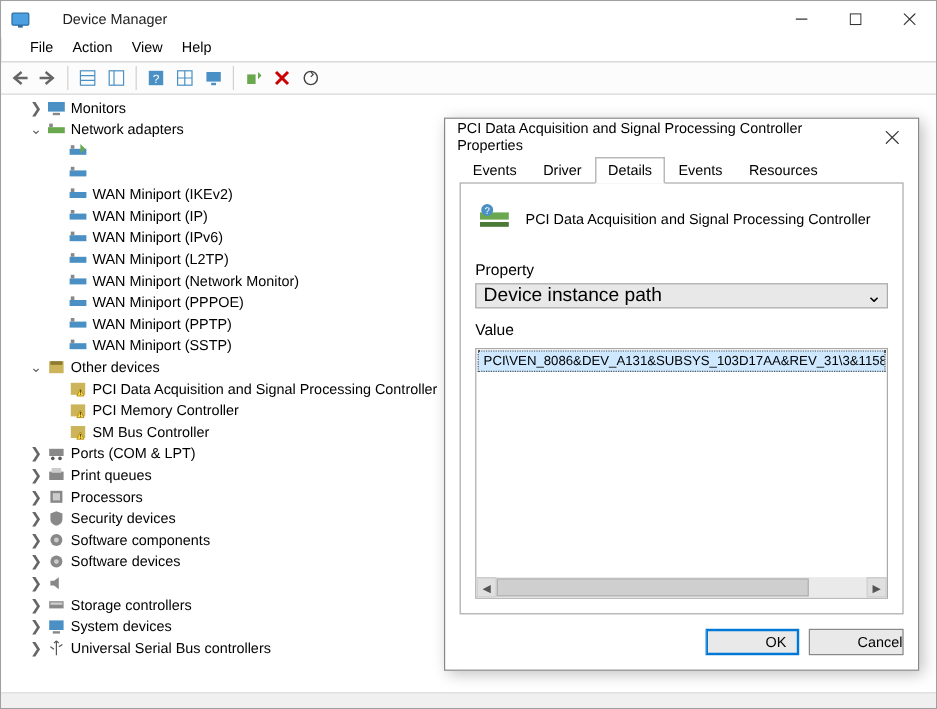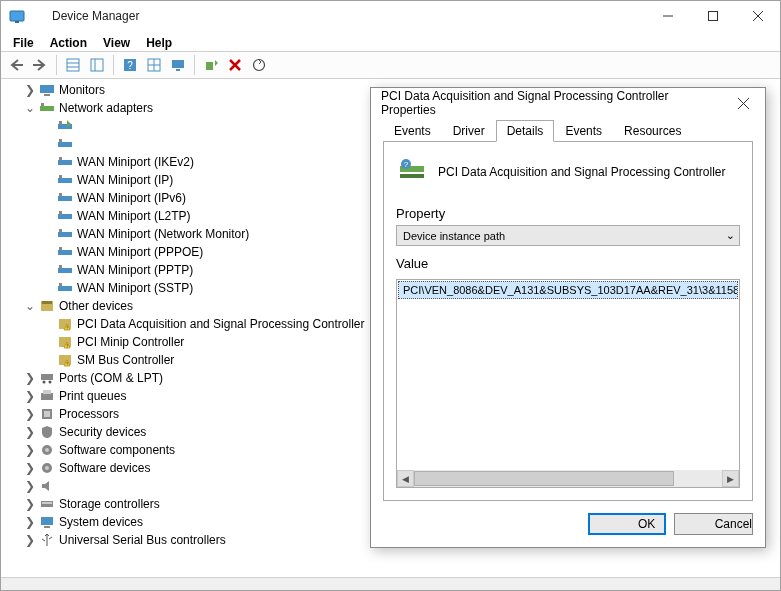--- a/index.html
+++ b/index.html
@@ -12,47 +12,47 @@
     overflow: hidden;
     position: relative;
     color:#000;
   }
   .window { position:absolute; left:0; top:0; width:781px; height:591px; border:1px solid #a0a0a0; background:#fff; display:flex; flex-direction:column;}
   .titlebar { height:30px; display:flex; align-items:center; justify-content:space-between; padding:0 0 0 8px; background:#fff;}
   .titlebar-left { display:flex; align-items:center; gap:23px; color:#222;}
   .titlebar-right { display:flex; }
   .win-btn { width:45px; height:30px; display:flex; align-items:center; justify-content:center; color:#555;}
   .win-btn svg { pointer-events:none;}
-  .menubar { display:flex; gap:4px; height:20px; align-items:flex-end; padding:0 6px;font-weight:bold;}
+  .menubar { display:flex; gap:4px; height:20px; align-items:flex-start; padding:0 18px;}
   .menubar span { padding:1px 6px; }
   .toolbar { height:28px; border-top:1px solid #d0d0d0; border-bottom:1px solid #d0d0d0; display:flex; align-items:center; gap:2px; padding:0 4px; background:#fcfcfc;}
   .tool-btn { width:22px; height:22px; display:flex; align-items:center; justify-content:center; border:1px solid transparent; }
   .toolsep { width:1px; height:20px; background:#d0d0d0; margin:0 3px; }
   .content-area { flex:1; background:#fff; display:flex; border-bottom:1px solid #d0d0d0;}
   .tree { flex:1; overflow:auto; padding:2px 0 2px 4px; position:relative;}
   .node { position:relative; display:flex; align-items:center; height:18px; white-space:nowrap;}
   .exp { width:14px; height:14px; display:flex; align-items:center; justify-content:center; color:#666; margin-right:2px;}
   .exp.blank { visibility:hidden;}
   .icon-slot { width:16px; height:16px; display:flex; align-items:center; justify-content:center; margin-right:4px;}
   .children { padding-left:18px; }
   .statusbar { height:12px; background:#f0f0f0;}
 
   
-  .dialog { position:absolute; left:370px; top:87px; width:396px; height:461px; background:#fff; border:1px solid #888; box-shadow:3px 3px 12px rgba(0,0,0,0.25); display:flex; flex-direction:column; }
+  .dialog { position:absolute; left:370px; top:98px; width:396px; height:461px; background:#fff; border:1px solid #888; box-shadow:3px 3px 12px rgba(0,0,0,0.25); display:flex; flex-direction:column; }
   .dtitle { height:30px; display:flex; align-items:center; justify-content:space-between; padding: 0 0 0 10px;}
   .dtitle-left { font-size:12px; }
   .close-x { width:44px; height:30px; display:flex; align-items:center; justify-content:center;}
   .dtab-row { display:flex; align-items:flex-end; padding:0 12px; height:24px; }
   .dtab { font-size:12px; padding:3px 10px; border:1px solid transparent; position:relative; color:#000;}
   .dtab.active { background:#fff; border:1px solid #a9a9a9; border-bottom:1px solid #fff; z-index:2;}
   .dtab-panel { margin:0 12px 12px 12px; border:1px solid #a9a9a9; flex:1; padding:14px 12px 12px 12px; display:flex; flex-direction:column; margin-top:-1px;}
   .dev-header { display:flex; align-items:center; gap:10px; margin-bottom:18px;}
   .dev-header .big-icon { width:32px; height:32px;}
   .prop-label { font-size:13px; margin-bottom:4px;}
-  .prop-select { width:100%; font-size:11px; border:1px solid #aaa; background:#e8e8e8; height:21px; display:flex; align-items:center; justify-content:space-between; padding:0 4px 0 6px;}
+  .prop-select { width:100%; font-size:16px; border:1px solid #aaa; background:#e8e8e8; height:21px; display:flex; align-items:center; justify-content:space-between; padding:0 4px 0 6px;}
   .value-box { flex:1; border:1px solid #aaa; background:#fff; margin-top:4px; position:relative; overflow:hidden;}
   .value-row { margin:1px; padding:2px 4px; background:#cde8ff; border:1px dotted #555; font-size:11px; white-space:nowrap; overflow:hidden;}
   .scroll-bottom { position:absolute; bottom:0; left:0; right:0; height:17px; background:#f0f0f0; display:flex;}
   .scroll-bottom .arrow-l, .scroll-bottom .arrow-r { width:17px; height:17px; background:#e0e0e0; display:flex; align-items:center; justify-content:center; font-size:9px; color:#555; border:1px solid #c8c8c8;}
   .scroll-bottom .track { flex:1; background:#eaeaea; position:relative;}
   .scroll-bottom .thumb { position:absolute; left:0; top:0; height:15px; width:260px; background:#cfcfcf; border:1px solid #b0b0b0; margin-top:1px;}
   .dlg-btnrow { display:flex; justify-content:flex-end; gap:8px; padding:0 12px 12px 0;}
   .dlg-btn { min-width:78px; height:22px; font-size:12px; border:1px solid #888; background:#e9e9e9; display:flex; align-items:center; justify-content:center;padding-left:40px;}
   .dlg-btn.default { border:1px solid #0078d7; box-shadow: inset 0 0 0 1px #0078d7;}
 </style>
@@ -317,21 +317,21 @@
             </div>
             <div class="node">
               <span class="exp blank">·</span>
               <span class="icon-slot">
                 <svg width="16" height="16">
                   <rect x="2" y="3" width="12" height="10" fill="#cbb45a"></rect>
                   <path d="M10 8 l3 6 h-6 Z" fill="#ffd84a" stroke="#aa8800" stroke-width="0.7"></path>
                   <text x="10" y="13.5" font-size="6" text-anchor="middle" fill="#000">!</text>
                 </svg>
               </span>
-              <span>PCI Minip Controller</span>
+              <span>PCI Memory Controller</span>
             </div>
             <div class="node">
               <span class="exp blank">·</span>
               <span class="icon-slot">
                 <svg width="16" height="16">
                   <rect x="2" y="3" width="12" height="10" fill="#cbb45a"></rect>
                   <path d="M10 8 l3 6 h-6 Z" fill="#ffd84a" stroke="#aa8800" stroke-width="0.7"></path>
                   <text x="10" y="13.5" font-size="6" text-anchor="middle" fill="#000">!</text>
                 </svg>
               </span>

